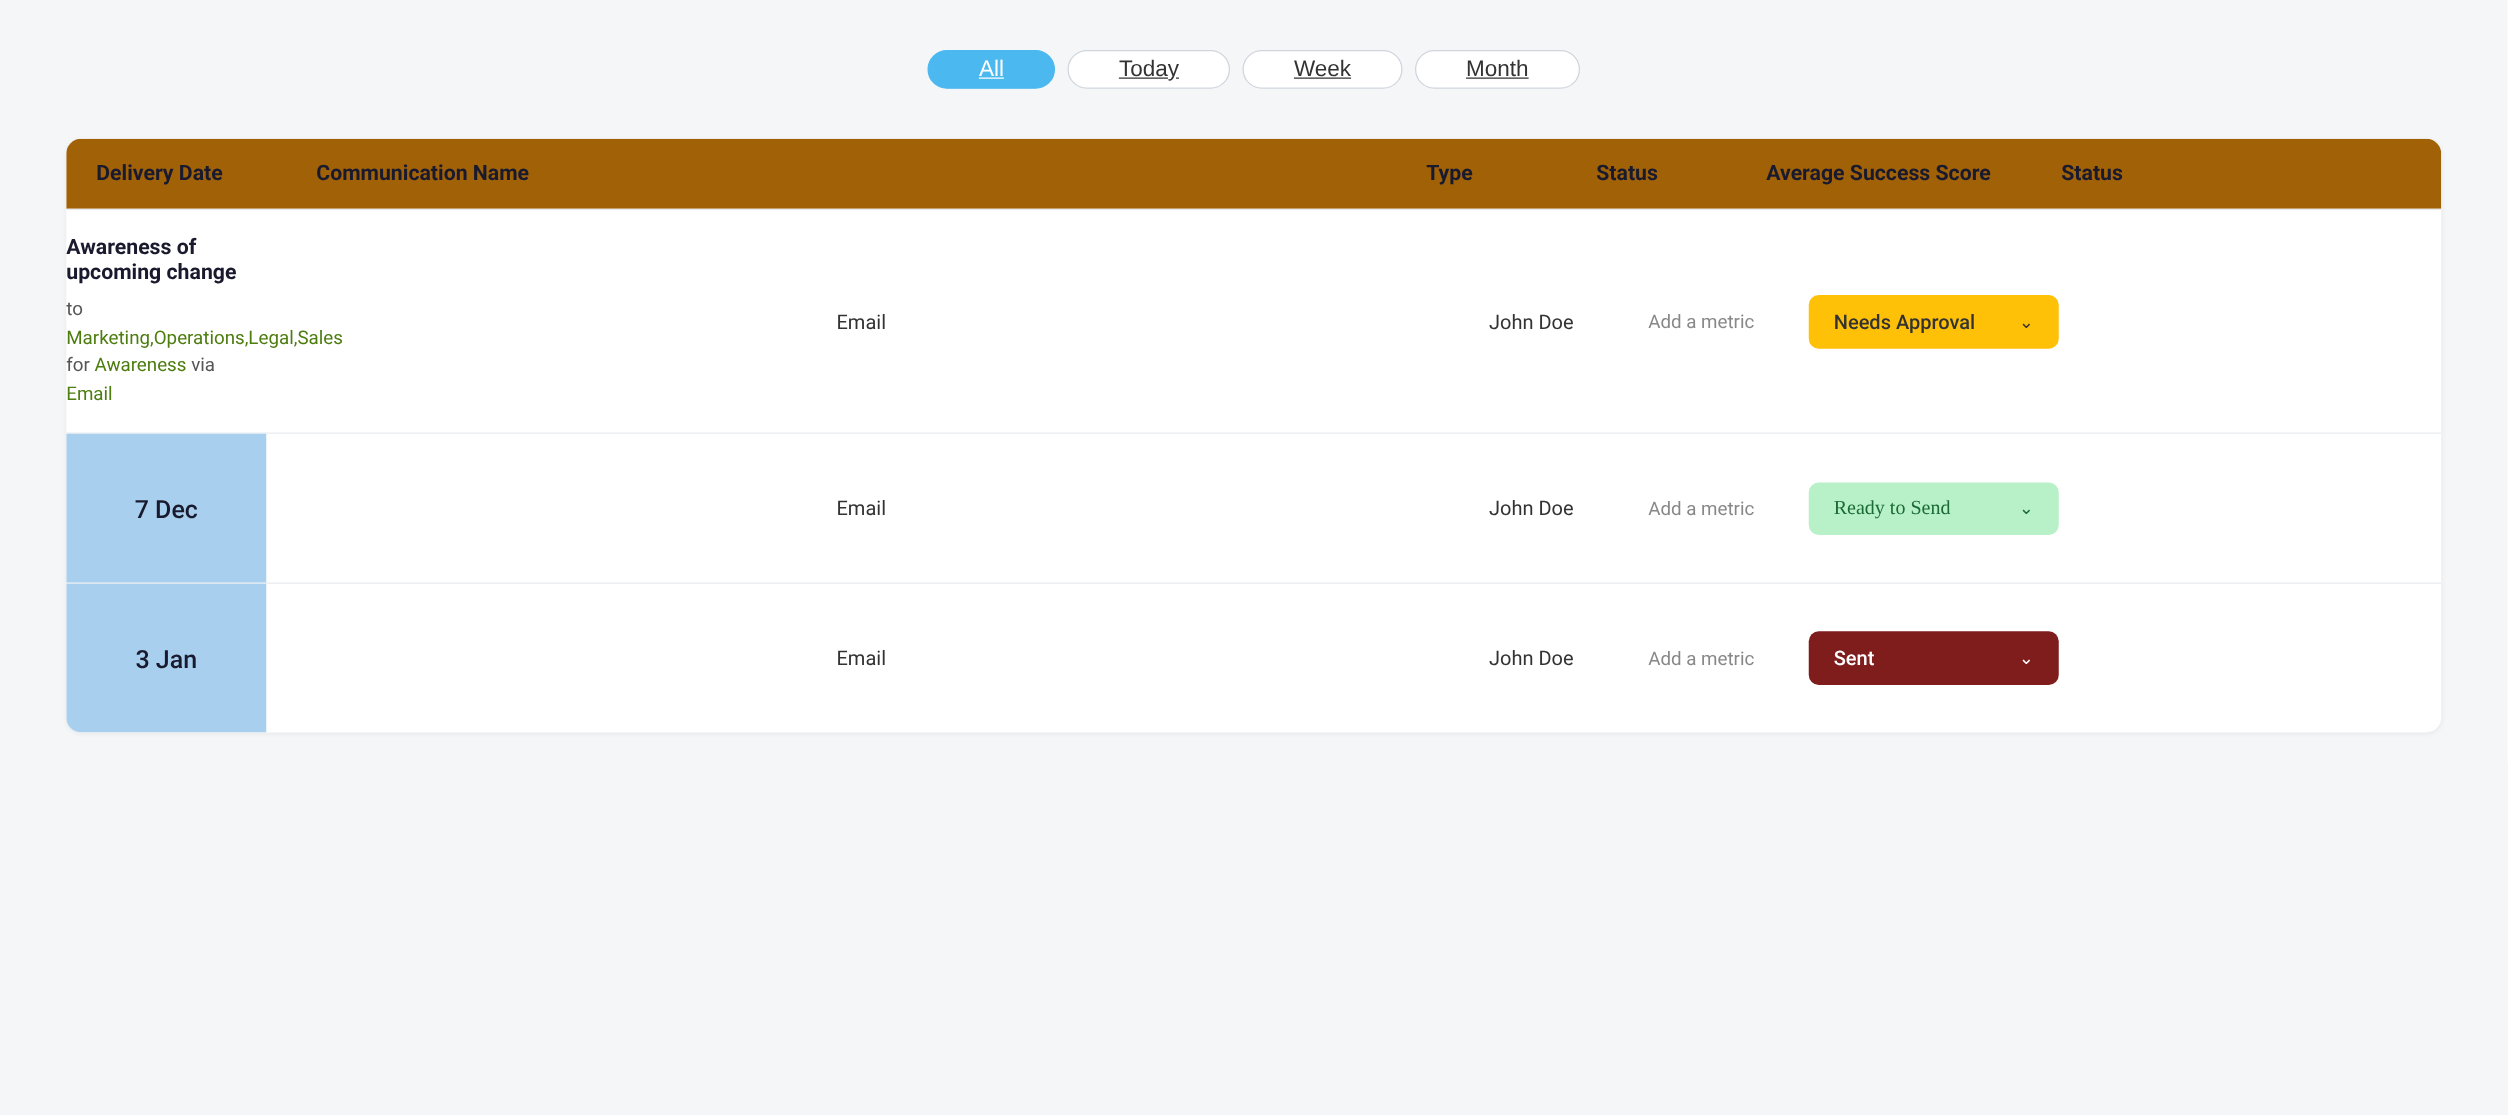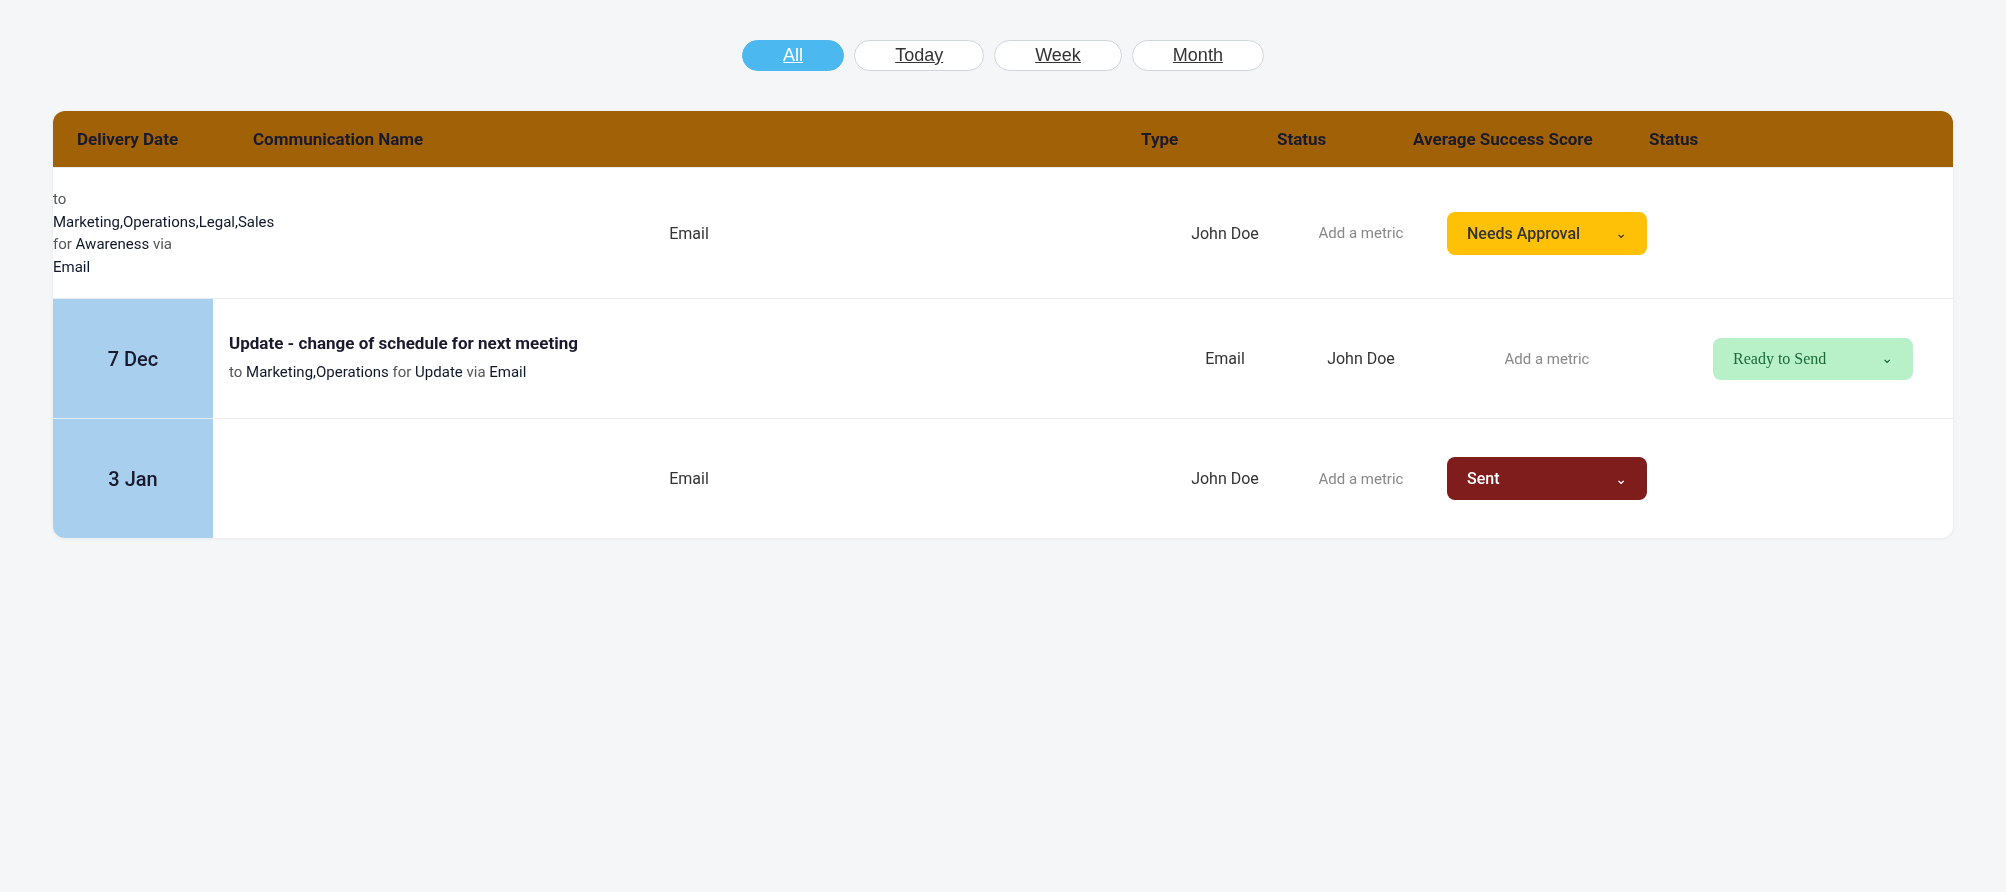--- a/index.html
+++ b/index.html
@@ -99,21 +99,21 @@
       margin-bottom: 8px;
     }
 
     .comm-desc {
       font-size: 15px;
       color: #555;
       line-height: 1.5;
     }
 
     .link-text {
-      color: #0f172a;
+      color: #4d7c0f;
       cursor: pointer;
     }
 
     .type-cell {
       font-size: 16px;
       color: #333;
       text-align: center;
     }
 
     .sender-cell {
@@ -183,20 +183,21 @@
     <div class="col-label">Delivery Date</div>
     <div class="col-label">Communication Name</div>
     <div class="col-label">Type</div>
     <div class="col-label">Status</div>
     <div class="col-label">Average Success Score</div>
     <div class="col-label">Status</div>
   </div>
 
   <div class="table-row">
     <div class="comm-cell">
+      <div class="comm-name">Awareness of upcoming change</div>
       <div class="comm-desc">
         <span>to </span>
         <span class="link-text">Marketing,Operations,Legal,Sales</span>
         <span> for </span>
         <span class="link-text">Awareness</span>
         <span> via </span>
         <span class="link-text">Email</span>
       </div>
     </div>
     <div class="type-cell">Email</div>
@@ -205,31 +206,20 @@
     <div class="status-cell">
       <div class="status-badge needs-approval">
         <span>Needs Approval</span>
         <span class="chevron">⌄</span>
       </div>
     </div>
   </div>
 
   <div class="table-row">
     <div class="date-cell">7 Dec</div>
-    <div class="comm-cell">
-      <div class="comm-name">Update - change of schedule for next meeting</div>
-      <div class="comm-desc">
-        <span>to </span>
-        <span class="link-text">Marketing,Operations</span>
-        <span> for </span>
-        <span class="link-text">Update</span>
-        <span> via </span>
-        <span class="link-text">Email</span>
-      </div>
-    </div>
     <div class="type-cell">Email</div>
     <div class="sender-cell">John Doe</div>
     <div class="metric-cell">Add a metric</div>
     <div class="status-cell">
       <div class="status-badge ready-to-send">
         <span>Ready to Send</span>
         <span class="chevron">⌄</span>
       </div>
     </div>
   </div>

